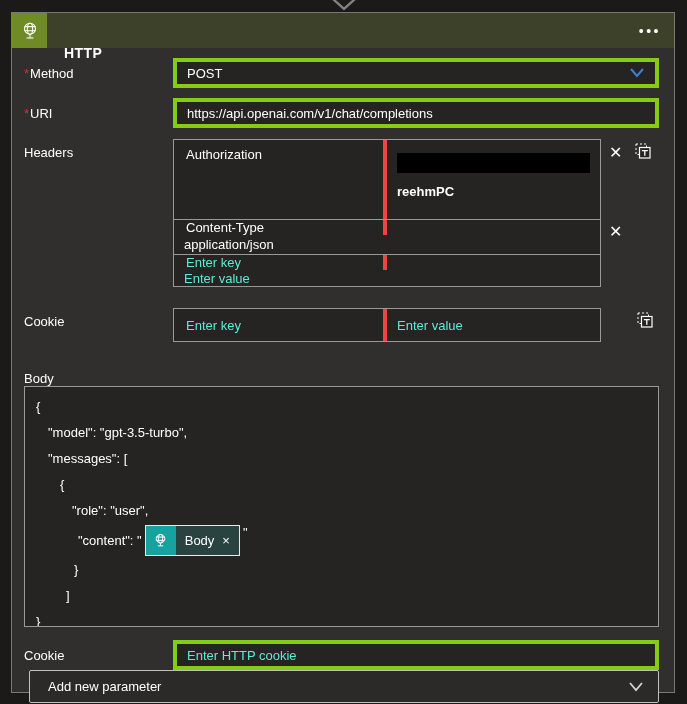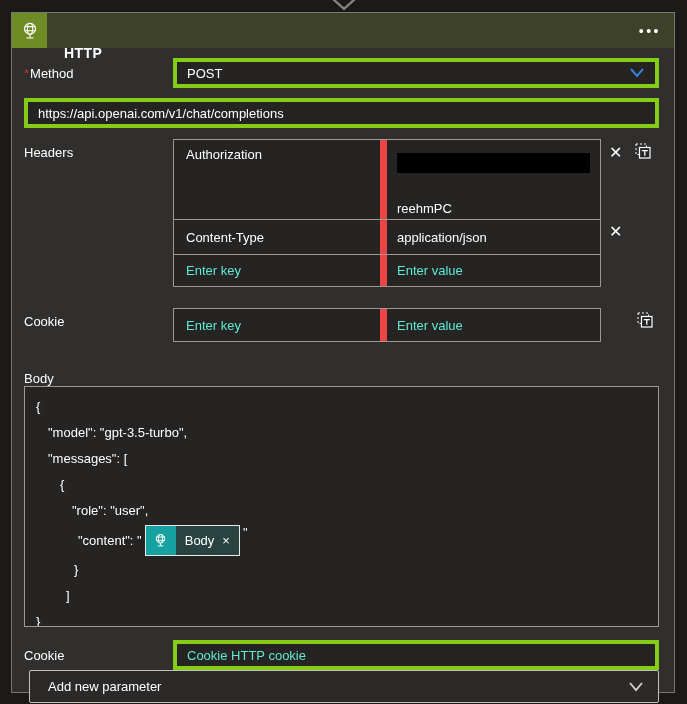--- a/index.html
+++ b/index.html
@@ -36,36 +36,36 @@
     box-sizing:border-box;height:30px;width:100%;
     background:#252423;border:4px solid #84cc16;
     color:#fff;font-size:13px;display:flex;align-items:center;
     padding:0 10px;
   }
   .tinput .chev{margin-left:auto;flex:none;}
 
   
   .tbl{width:428px;box-sizing:border-box;border:1px solid #9b9997;background:#252423;}
   .trow{display:flex;}
-  .trow + .trow{border-top:1px solid #9b9997;}
-  .tkey{width:213px;flex:none;box-sizing:border-box;border-right:7px solid #ef4444;
+  .trow + .trow{border-top:1px solid #9b9997;flex-direction:column;}
+  .tkey{width:213px;flex:none;box-sizing:border-box;border-right:4px solid #ef4444;
         padding:0 12px;color:#fff;font-size:13px;display:flex;align-items:center;}
   .tval{flex:1;min-width:0;box-sizing:border-box;padding:0 10px;color:#fff;font-size:13px;display:flex;align-items:center;}
   .trow.h79{height:79px;}
   .trow.h34{height:34px;}
   .trow.h31{height:31px;}
   .trow.h32{height:32px;}
   .vtop{align-items:flex-start !important;padding-top:7px !important;}
   .placeholder{color:#5eead4;}
 
   .auth-val{display:block;width:100%;padding-top:6px;}
   .auth-line1{display:flex;align-items:center;height:20px;}
   .auth-line1 .redact-a{flex:1;height:19px;background:#000;margin-left:7px;}
   .redact-b{height:20px;background:#000;margin-top:0px;width:100%;}
-  .auth-line3{margin-top:28px;line-height:16px;}
+  .auth-line3{margin-top:11px;line-height:16px;font-weight:bold;}
 
   .side-icons{position:absolute;top:2px;left:435px;display:flex;align-items:center;}
   .xicon{color:#fff;font-size:16px;line-height:20px;cursor:pointer;padding:0 1px;}
   .tmode{margin-left:10px;cursor:pointer;}
   .xicon.row2{position:absolute;left:435px;top:83px;}
 
   
   .codebox{
     box-sizing:border-box;width:100%;height:241px;
     background:#252423;border:1px solid #9b9997;
@@ -126,20 +126,21 @@
         <div class="tinput">
           <span>POST</span>
           <svg class="chev" width="16" height="12" viewBox="0 0 16 12">
             <path d="M2 2 L8 9 L14 2" fill="none" stroke="#3a7fd9" stroke-width="2"></path>
           </svg>
         </div>
       </div>
     </div>
 
     <div class="frow mb11">
+      <div class="flabel"><span class="req">*</span><span>URI</span></div>
       <div class="fctrl">
         <div class="tinput">
           <span>https://api.openai.com/v1/chat/completions</span>
         </div>
       </div>
     </div>
 
     <div class="frow mb21">
       <div class="flabel top">Headers</div>
       <div class="fctrl">
@@ -231,21 +232,21 @@
           <div class="cl i25">]</div>
           <div class="cl">}</div>
         </div>
       </div>
     </div>
 
     <div class="frow mb8">
       <div class="flabel">Cookie</div>
       <div class="fctrl">
         <div class="tinput">
-          <span class="placeholder">Cookie HTTP cookie</span>
+          <span class="placeholder">Enter HTTP cookie</span>
         </div>
       </div>
     </div>
 
     <div class="addparam">
       <span>Add new parameter</span>
       <svg width="16" height="12" viewBox="0 0 16 12">
         <path d="M2 2 L8 9 L14 2" fill="none" stroke="#d6d4d2" stroke-width="1.8"></path>
       </svg>
     </div>

